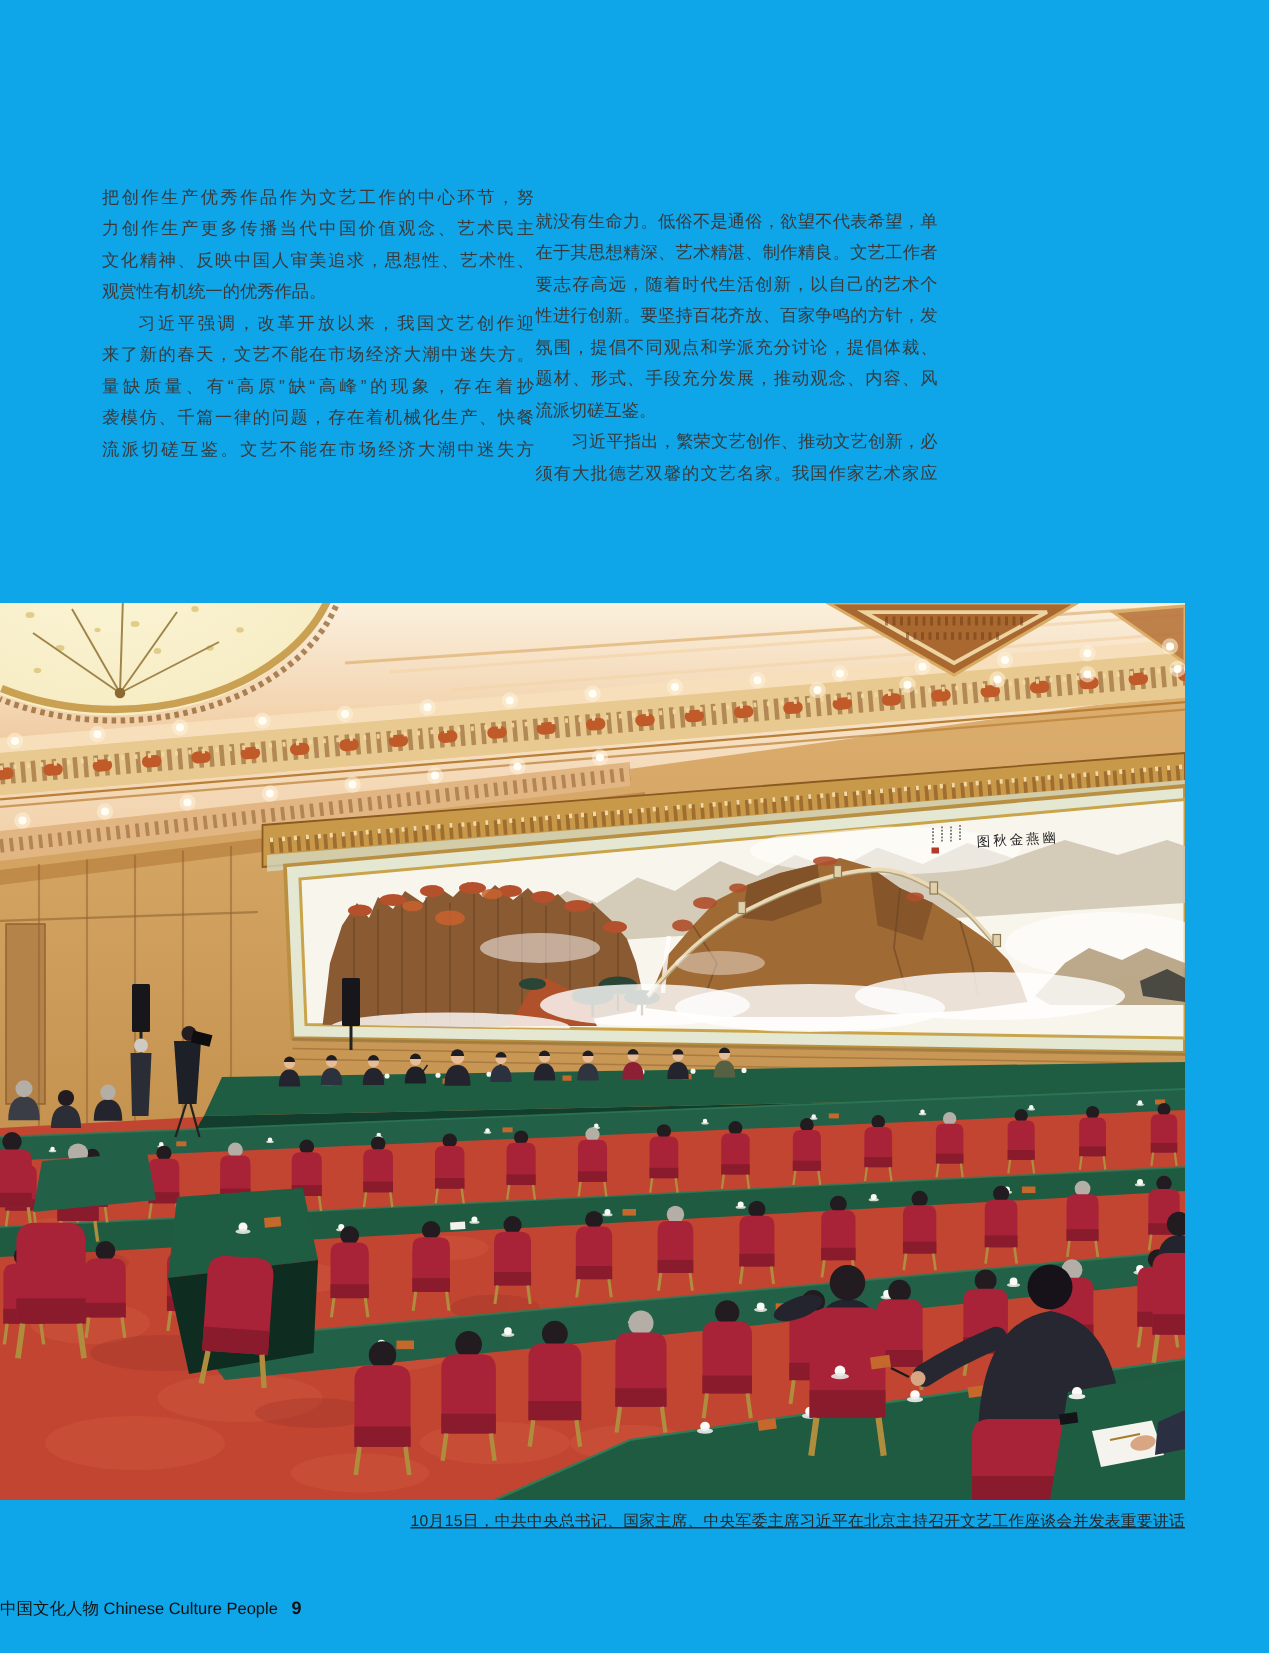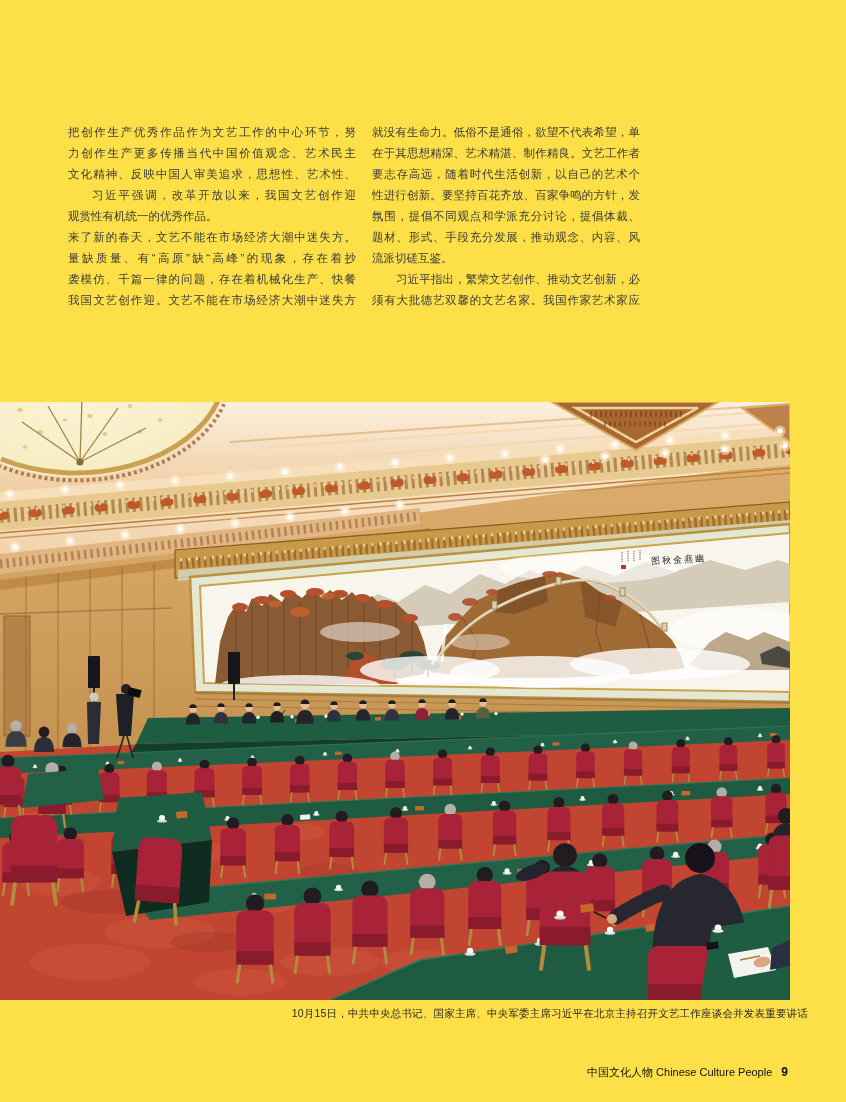--- a/index.html
+++ b/index.html
@@ -1,53 +1,53 @@
 <!DOCTYPE html>
 <html><head>
 <meta charset="utf-8">
 <style>
   html,body{margin:0;padding:0;background:#ffffff;}
   .page{
-    position:relative;width:846px;height:1102px;margin:0 auto;background:#fde047;
+    position:relative;width:846px;height:1102px;margin:0 auto;background:#0ea5e9;
     overflow:hidden;font-family:"Liberation Sans","DejaVu Sans",sans-serif;
   }
   .col{position:absolute;top:122px;}
   .col-left{left:68px;width:288px;}
-  .col-right{left:372px;width:268px;}
+  .col-right{left:357px;width:268px;margin-top:16px;}
   .line{
     height:21px;line-height:21px;font-size:11.5px;color:#3a3a3a;
     text-align:justify;text-align-last:justify;overflow:hidden;
   }
   .line.last{text-align-last:auto;}
   .line.indent{text-indent:24px;}
   .photo{position:absolute;left:0;top:402px;width:790px;height:598px;overflow:hidden;}
   .photo svg{display:block;}
   .caption{
-    position:absolute;top:1007px;left:18px;width:790px;text-align:right;
-    font-size:10.5px;color:#282828;letter-spacing:.2px;
+    position:absolute;top:1007px;left:0;width:790px;text-align:right;
+    font-size:10.5px;color:#282828;letter-spacing:.2px;text-decoration:underline;
   }
-  .footer{position:absolute;top:1065px;left:0;width:788px;text-align:right;font-size:11px;color:#121212;}
+  .footer{position:absolute;top:1065px;left:0;width:788px;font-size:11px;color:#121212;}
   .footer .pg{font-weight:bold;margin-left:9px;font-size:12px;}
 </style>
 </head>
 <body>
 
 <div class="page">
 
   <div class="col col-left">
 
   <div class="line">把创作生产优秀作品作为文艺工作的中心环节，努</div>
       <div class="line">力创作生产更多传播当代中国价值观念、艺术民主</div>
       <div class="line">文化精神、反映中国人审美追求，思想性、艺术性、</div>
+      <div class="line last">观赏性有机统一的优秀作品。</div>
       <div class="line indent">习近平强调，改革开放以来，我国文艺创作迎</div>
-      <div class="line last">观赏性有机统一的优秀作品。</div>
       <div class="line">来了新的春天，文艺不能在市场经济大潮中迷失方。</div>
       <div class="line">量缺质量、有“高原”缺“高峰”的现象，存在着抄</div>
       <div class="line">袭模仿、千篇一律的问题，存在着机械化生产、快餐</div>
-      <div class="line">我国文艺创作迎。文艺不能在市场经济大潮中迷失方</div>
+      <div class="line">流派切磋互鉴。文艺不能在市场经济大潮中迷失方</div>
     </div>
   <div class="col col-right">
 
   <div class="line">就没有生命力。低俗不是通俗，欲望不代表希望，单</div>
       <div class="line">在于其思想精深、艺术精湛、制作精良。文艺工作者</div>
       <div class="line">要志存高远，随着时代生活创新，以自己的艺术个</div>
       <div class="line">性进行创新。要坚持百花齐放、百家争鸣的方针，发</div>
       <div class="line">氛围，提倡不同观点和学派充分讨论，提倡体裁、</div>
       <div class="line">题材、形式、手段充分发展，推动观念、内容、风格、</div>
       <div class="line last">流派切磋互鉴。</div>

